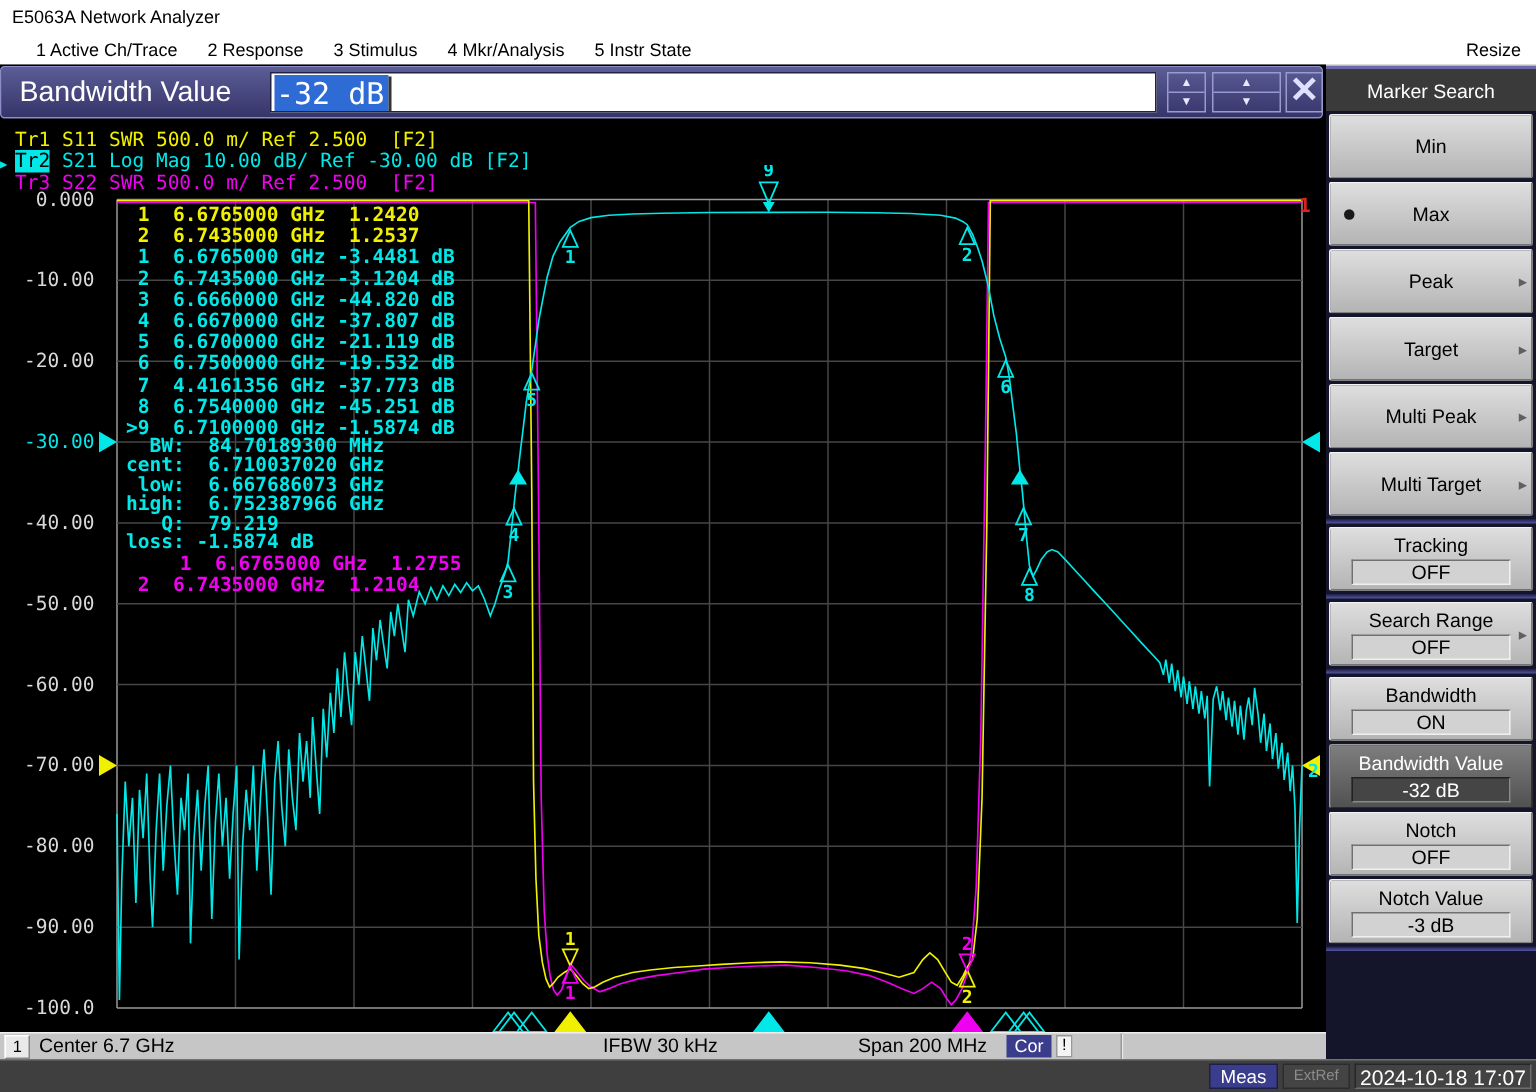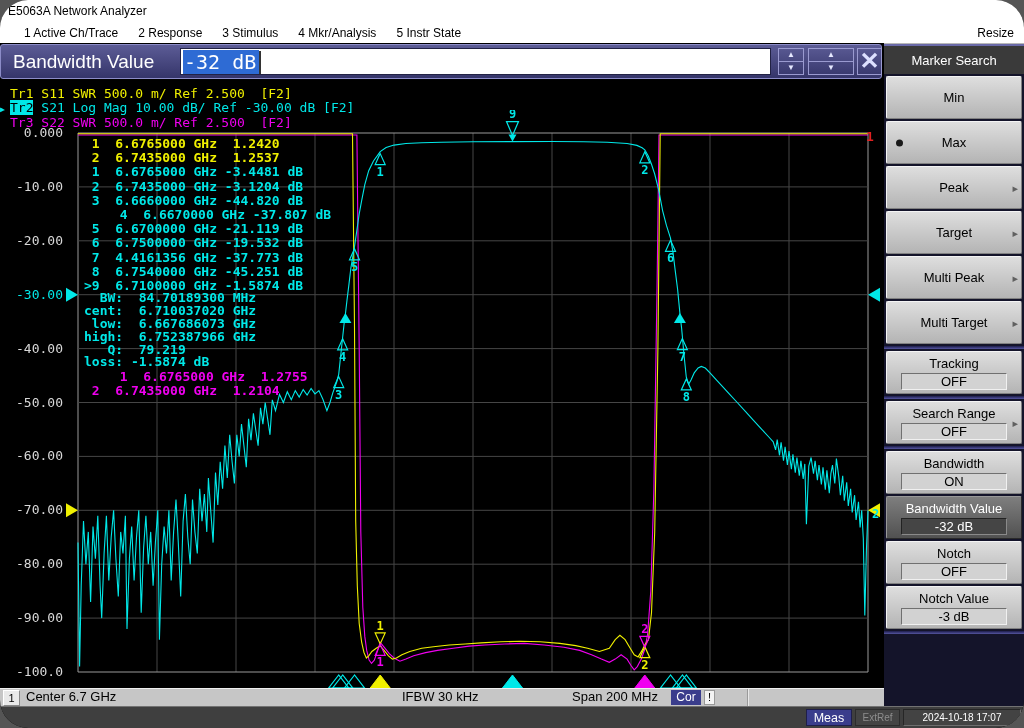--- a/index.html
+++ b/index.html
@@ -1,17 +1,17 @@
 <!DOCTYPE html>
 <html><head>
 <meta charset="utf-8">
 <style>
   html,body{margin:0;padding:0;background:#555;}
   #screen{position:relative;width:1024px;height:728px;overflow:hidden;background:#000;
-          font-family:"Liberation Sans",sans-serif;border-radius:28px;-webkit-font-smoothing:antialiased;}
+          font-family:"Liberation Sans",sans-serif;-webkit-font-smoothing:antialiased;}
   .mono{font-family:"DejaVu Sans Mono",monospace;}
 
   
   #titlebar{position:absolute;left:0;top:0;width:1024px;height:22px;background:#ffffff;
             color:#000;font-size:12px;line-height:22px;}
   #titlebar span{margin-left:8px;}
   #menubar{position:absolute;left:0;top:22px;width:1024px;height:21px;background:#ffffff;
            border-bottom:1px solid #b8b8b8;font-size:12px;color:#000;display:flex;align-items:center;}
   #menu-items{display:flex;gap:20px;padding-left:24px;}
   .menu-item{cursor:default;white-space:nowrap;}
@@ -93,21 +93,21 @@
   #sb-seam{position:absolute;left:747px;top:0;width:1px;height:18px;background:#9a9a9a;border-right:1px solid #e8e8e8;}
 
   
   #bottombar{position:absolute;left:0;top:706px;width:1024px;height:22px;background:#3f3f3f;
              border-top:1px solid #727272;box-sizing:border-box;}
   #bb-meas{position:absolute;right:172px;top:2px;width:46px;height:17px;background:#3a3d8c;color:#fff;
            font-size:12.5px;line-height:17px;text-align:center;border:1px solid #1e1e4a;box-sizing:border-box;}
   #bb-extref{position:absolute;right:124px;top:2px;width:45px;height:17px;color:#8d8d8d;background:#444;
              font-size:10px;line-height:16px;text-align:center;border:1px solid #2c2c2c;box-sizing:border-box;}
   #bb-date{position:absolute;right:3px;top:2px;width:118px;height:17px;color:#fff;background:#434343;
-           font-size:10px;line-height:16px;text-align:center;border:1px solid #262626;border-bottom-color:#6e6e6e;border-right-color:#6e6e6e;box-sizing:border-box;}
+           font-size:14px;line-height:16px;text-align:center;border:1px solid #262626;border-bottom-color:#6e6e6e;border-right-color:#6e6e6e;box-sizing:border-box;}
 </style>
 </head>
 <body>
 
 <div id="screen">
 
   <div id="titlebar">
     <span>E5063A Network Analyzer</span>
   </div>
 
@@ -262,21 +262,21 @@
         <polygon points="644.8,675 634.8,688 654.8,688" fill="#f000f0" stroke="#f000f0"></polygon>
         <text x="866" y="141" class="chlbl" fill="#e02020">1</text>
       </svg>
 
     <div id="mkr-rows" class="mtable">
         <div class="mrow" style="color: rgb(240, 240, 0);"><span class="mn">1</span><span class="msp"></span><span>6.6765000 GHz</span><span class="msp1"></span><span> 1.2420</span></div>
         <div class="mrow" style="color: rgb(240, 240, 0);"><span class="mn">2</span><span class="msp"></span><span>6.7435000 GHz</span><span class="msp1"></span><span> 1.2537</span></div>
         <div class="mrow" style="color: rgb(0, 232, 232);"><span class="mn">1</span><span class="msp"></span><span>6.6765000 GHz</span><span class="msp1"></span><span>-3.4481 dB</span></div>
         <div class="mrow" style="color: rgb(0, 232, 232);"><span class="mn">2</span><span class="msp"></span><span>6.7435000 GHz</span><span class="msp1"></span><span>-3.1204 dB</span></div>
         <div class="mrow" style="color: rgb(0, 232, 232);"><span class="mn">3</span><span class="msp"></span><span>6.6660000 GHz</span><span class="msp1"></span><span>-44.820 dB</span></div>
-        <div class="mrow" style="color: rgb(0, 232, 232); margin-left: 28px;"><span class="mn">4</span><span class="msp"></span><span>6.6670000 GHz</span><span class="msp1"></span><span>-37.807 dB</span></div>
+        <div class="mrow" style="color: rgb(0, 232, 232);"><span class="mn">4</span><span class="msp"></span><span>6.6670000 GHz</span><span class="msp1"></span><span>-37.807 dB</span></div>
         <div class="mrow" style="color: rgb(0, 232, 232);"><span class="mn">5</span><span class="msp"></span><span>6.6700000 GHz</span><span class="msp1"></span><span>-21.119 dB</span></div>
         <div class="mrow" style="color: rgb(0, 232, 232);"><span class="mn">6</span><span class="msp"></span><span>6.7500000 GHz</span><span class="msp1"></span><span>-19.532 dB</span></div>
         <div class="mrow" style="color: rgb(0, 232, 232);"><span class="mn">7</span><span class="msp"></span><span>4.4161356 GHz</span><span class="msp1"></span><span>-37.773 dB</span></div>
         <div class="mrow" style="color: rgb(0, 232, 232);"><span class="mn">8</span><span class="msp"></span><span>6.7540000 GHz</span><span class="msp1"></span><span>-45.251 dB</span></div>
         <div class="mrow" style="color: rgb(0, 232, 232);"><span class="mn">&gt;9</span><span class="msp"></span><span>6.7100000 GHz</span><span class="msp1"></span><span>-1.5874 dB</span></div>
       </div>
     <div id="bw-block" class="mtable c-c">
         <div class="mrow" style="color: rgb(0, 232, 232);"><span>  BW:</span><span>  84.70189300 MHz</span></div>
         <div class="mrow" style="color: rgb(0, 232, 232);"><span>cent:</span><span>  6.710037020 GHz</span></div>
         <div class="mrow" style="color: rgb(0, 232, 232);"><span> low:</span><span>  6.667686073 GHz</span></div>

